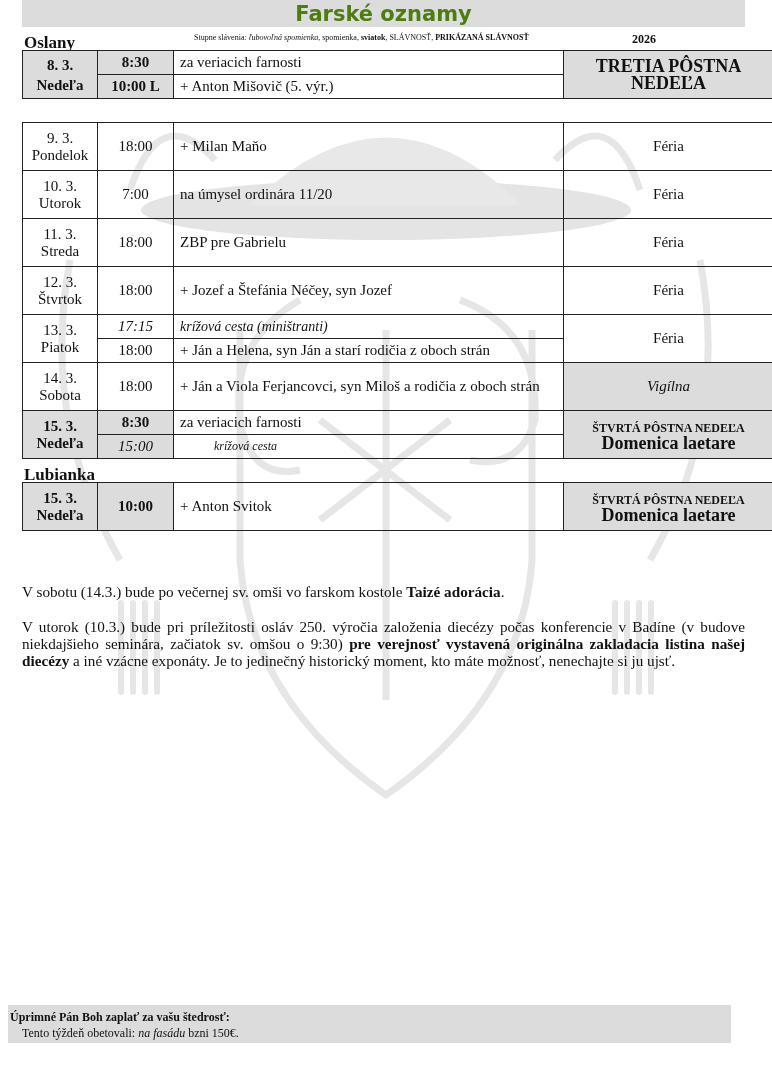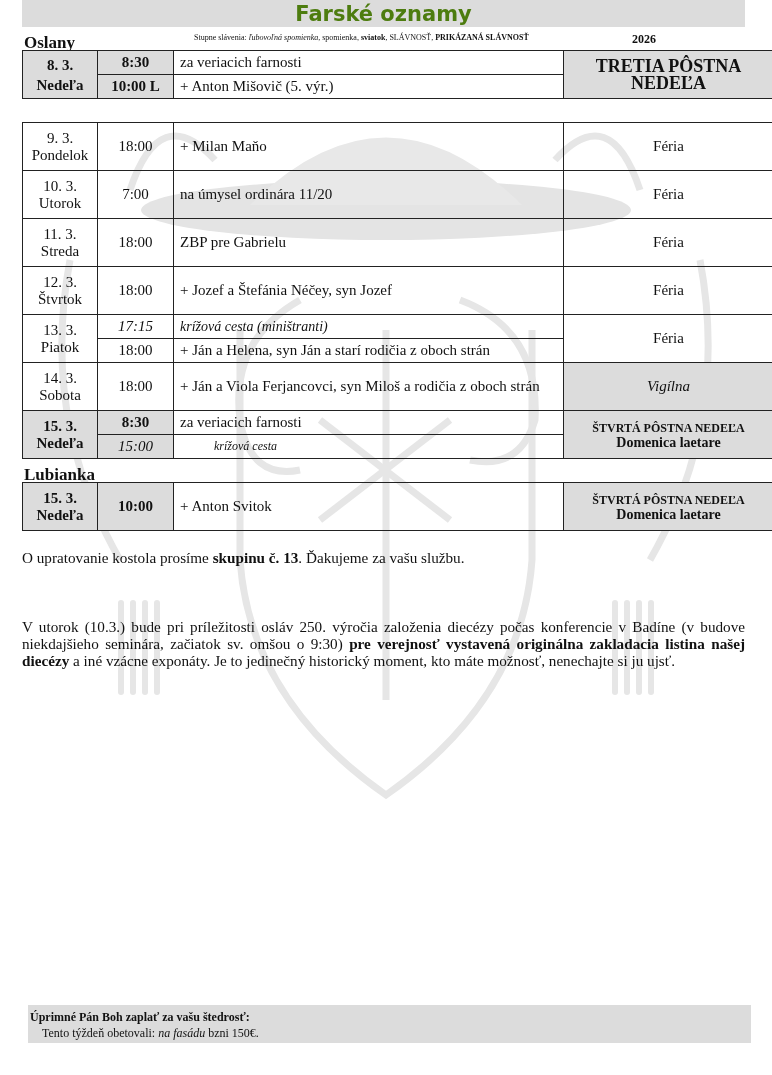--- a/index.html
+++ b/index.html
@@ -27,29 +27,29 @@
     border: 1px solid #222; padding: 0 6px; vertical-align: middle; line-height: 17px;
   }
   .c-date { width: 74px; text-align: center; padding: 0 !important; }
   .c-time { width: 75px; text-align: center; padding: 0 !important; }
   .c-int  { width: 377px; }
   .c-lit  { width: 197px; text-align: center; }
   .shade { background: #dcdcdc; }
   .bold { font-weight: bold; margin-top: 48px; }
   .ital { font-style: italic; }
   .lit-big { font-weight: bold; font-size: 18px; line-height: 18px; }
-  .lit-sub { font-weight: bold; font-size: 14px; line-height: 14px; }
+  .lit-sub { font-weight: bold; font-size: 18px; line-height: 14px; }
   .lit-head { font-weight: bold; font-size: 12px; line-height: 16px; }
 
   .notes { position: absolute; left: 22px; width: 723px; font-size: 15.2px; line-height: 17px; }
   .notes p { margin: 0; }
   .just { text-align: justify; }
 
   .footer {
-    position: absolute; left: 28px; top: 1005px; width: 723px; height: 38px; background: #dcdcdc;
+    position: absolute; left: 8px; top: 1005px; width: 723px; height: 38px; background: #dcdcdc;
     font-size: 12px; line-height: 14px;
   }
   .footer .f1 { position: absolute; left: 2px; top: 5px; font-weight: bold; }
   .footer .f2 { position: absolute; left: 14px; top: 21px; }
 </style>
 </head>
 <body>
 
 <svg class="watermark" viewBox="0 0 772 1075" xmlns="http://www.w3.org/2000/svg">
   <g fill="none" stroke="#e6e6e6" stroke-width="7">
@@ -199,22 +199,22 @@
       <td class="c-time shade bold">10:00</td>
       <td class="c-int">+ Anton Svitok</td>
       <td class="c-lit shade">
         <div class="lit-head">ŠTVRTÁ PÔSTNA NEDEĽA</div>
         <div class="lit-sub">Domenica laetare</div>
       </td>
     </tr>
   </tbody>
     </table>
 
-  <div class="notes" style="top:549px;">
-    <p><span>O upratovanie kostola prosíme </span><b>skupinu č. 13</b><span>. Ďakujeme za vašu službu.</span></p>
+  <div class="notes" style="top:583px;">
+    <p><span>V sobotu (14.3.) bude po večernej sv. omši vo farskom kostole </span><b>Taizé adorácia</b><span>.</span></p>
   </div>
   <div class="notes just" style="top:618px;">
     <p><span>V utorok (10.3.) bude pri príležitosti osláv 250. výročia založenia diecézy počas konferencie v Badíne (v budove niekdajšieho seminára, začiatok sv. omšou o 9:30) </span><b>pre verejnosť vystavená originálna zakladacia listina našej diecézy</b><span> a iné vzácne exponáty. Je to jedinečný historický moment, kto máte možnosť, nenechajte si ju ujsť.</span></p>
   </div>
 
   <div class="footer">
     <div class="f1">Úprimné Pán Boh zaplať za vašu štedrosť:</div>
     <div class="f2">
       <span>Tento týždeň obetovali: </span><i>na fasádu</i><span> bzni 150€.</span>
     </div>

